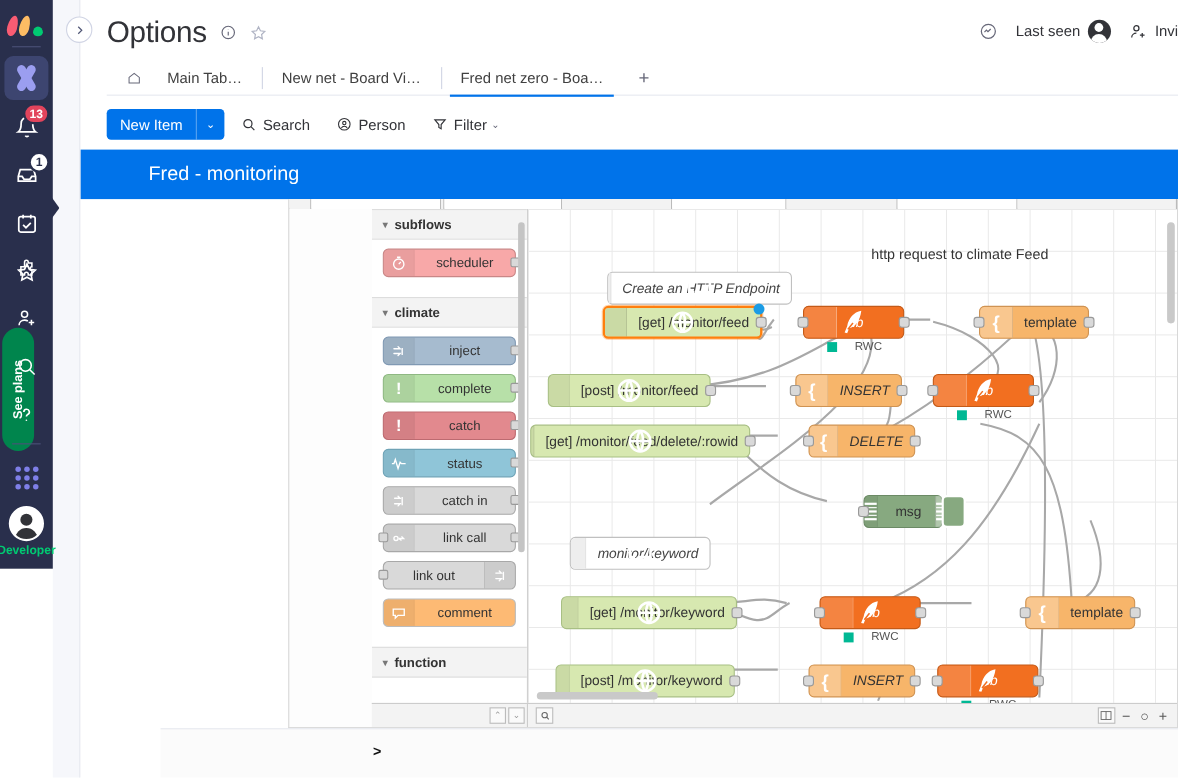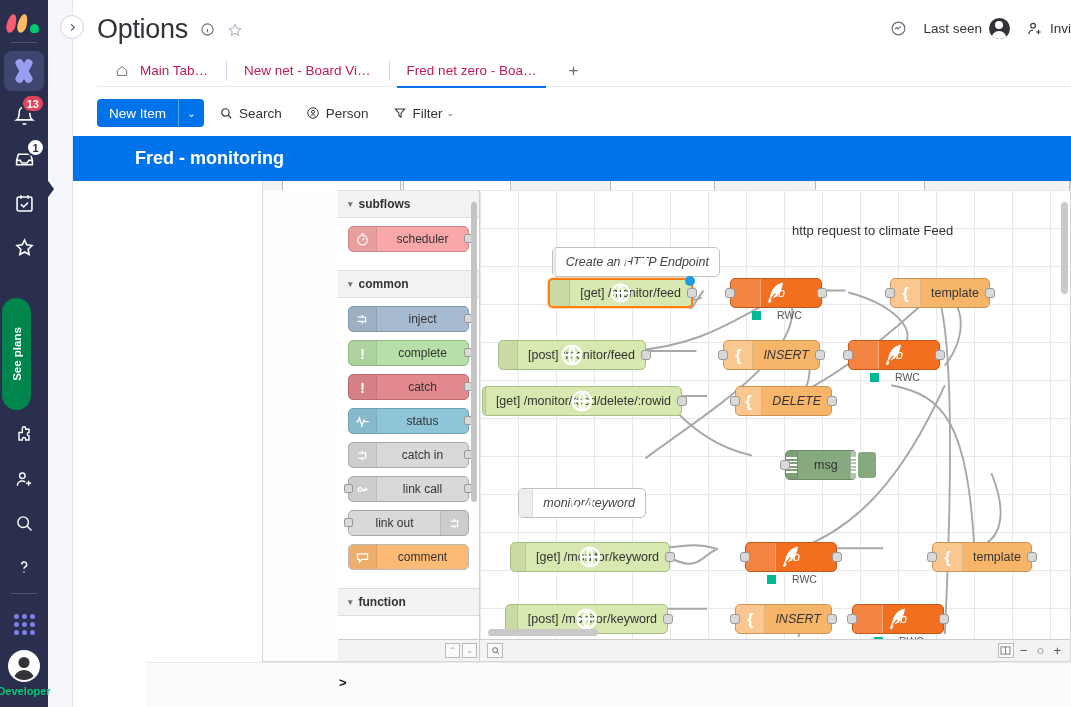--- a/index.html
+++ b/index.html
@@ -5,21 +5,21 @@
   * { box-sizing: border-box; margin: 0; padding: 0; }
   html, body {
     width: 1071px; height: 707px; overflow: hidden;
     font-family: "Liberation Sans", sans-serif;
     background: #ffffff;
   }
   #app { position: relative; width: 1071px; height: 707px; overflow: hidden; }
 
   
   .rail {
-    position: absolute; left: 0; top: 0; width: 48px; height: 707px;
+    position: absolute; left: 0; top: 0; width: 48px; height: 517px;
     background: #292f4c; display: flex; flex-direction: column; align-items: center;
     z-index: 30;
     text-align: right;
   }
   .rail-logo { margin-top: 13px; width: 34px; height: 20px; position: relative; }
   .rail-logo i { position: absolute; bottom: 0; border-radius: 50% 50% 50% 50% / 60% 60% 40% 40%; }
   .logo-a { left: 0; width: 9px; height: 19px; background: #f95c73; transform: rotate(15deg); border-radius: 5px; }
   .logo-b { left: 11px; width: 9px; height: 19px; background: #fdbc64; transform: rotate(15deg); border-radius: 5px; }
   .logo-c { left: 23px; width: 9px; height: 9px; background: #00ca72; border-radius: 50%; }
   .rail-sep { width: 26px; height: 1px; background: #4b5178; margin: 9px 0 4px; }
@@ -107,21 +107,21 @@
   .hr-avatar { width: 21px; height: 21px; border-radius: 50%; background: #323338; position: relative; overflow: hidden; }
   .hr-avatar:before { content: ""; position: absolute; left: 50%; top: 3px; width: 8px; height: 8px;
     background: #fff; border-radius: 50%; transform: translateX(-50%); }
   .hr-avatar:after { content: ""; position: absolute; left: 50%; top: 13px; width: 15px; height: 12px;
     background: #fff; border-radius: 8px 8px 0 0; transform: translateX(-50%); }
 
   
   .tabs { display: flex; align-items: center; margin: 10px 0 0 24px; border-bottom: 1px solid #e6e9ef;
           padding-right: 24px; height: 32px; }
   .tab {
-    display: flex; align-items: center; gap: 11px; font-size: 13.5px; color: #be185d;
+    display: flex; align-items: center; gap: 23px; font-size: 13.5px; color: #404040;
     padding: 0 18px; height: 32px; cursor: pointer; position: relative; white-space: nowrap;
   }
   .tab:not(:first-child):before {
     content: ""; position: absolute; left: 0; top: 6px; bottom: 6px; width: 1px; background: #d0d4e4;
   }
   .tab.active { font-weight: normal; }
   .tab.active:after {
     content: ""; position: absolute; left: 8px; right: 8px; bottom: -1px; height: 2px; background: #0073ea;
   }
   .tab-add { font-size: 17px; color: #676879; padding: 0 14px; cursor: pointer; }
@@ -141,21 +141,21 @@
     display: flex; align-items: center; gap: 6px; padding: 0 9px; height: 30px;
     font-size: 13.5px; color: #323338; border-radius: 4px; cursor: pointer;
   }
   .tb-caret { font-size: 9px; color: #676879; margin-left: -2px; }
 
   
   .banner {
     position: absolute; left: 0; right: 0; top: 136px; height: 45px;
     background: #0073ea; color: #fff; display: flex; align-items: center;
   }
-  .banner-title { margin-left: 62px; font-size: 18px; font-weight: bold; text-align: center; }
+  .banner-title { margin-left: 62px; font-size: 18px; font-weight: normal; text-align: center; }
 
   
   .nodered {
     position: absolute; left: 189px; top: 181px; right: 0px; bottom: 45px;
     background: #fdfdfd; border: 1px solid #d8d8d8; border-top: none; overflow: hidden;
   }
   
   .flow-tabs {
     position: absolute; left: 0; top: 0; right: 0; height: 9px;
     background: #e8e8e8; border-bottom: 1px solid #bbb; display: flex;
@@ -530,21 +530,21 @@
                     <circle cx="12" cy="13" r="7.5"></circle>
                     <path d="M12 13l3-3M9.5 3h5"></path>
                   </svg>
                 </span>
                 <span class="nr-label">scheduler</span>
                 <span class="nr-port out"></span>
               </div>
             </div>
             <div class="pal-header">
               <span class="pal-chev">▾</span>
-              <span>common</span>
+              <span>climate</span>
             </div>
             <div class="pal-body">
               <div class="nr-node n-inject">
                 <span class="nr-ico">
                   <svg width="15" height="15" viewBox="0 0 24 24" fill="none" stroke="#fff" stroke-width="2">
                     <path d="M5 8h9l-3-3M5 15h9l-3 3" stroke-linecap="round"></path>
                     <path d="M17 7v10"></path>
                   </svg>
                 </span>
                 <span class="nr-label">inject</span>

